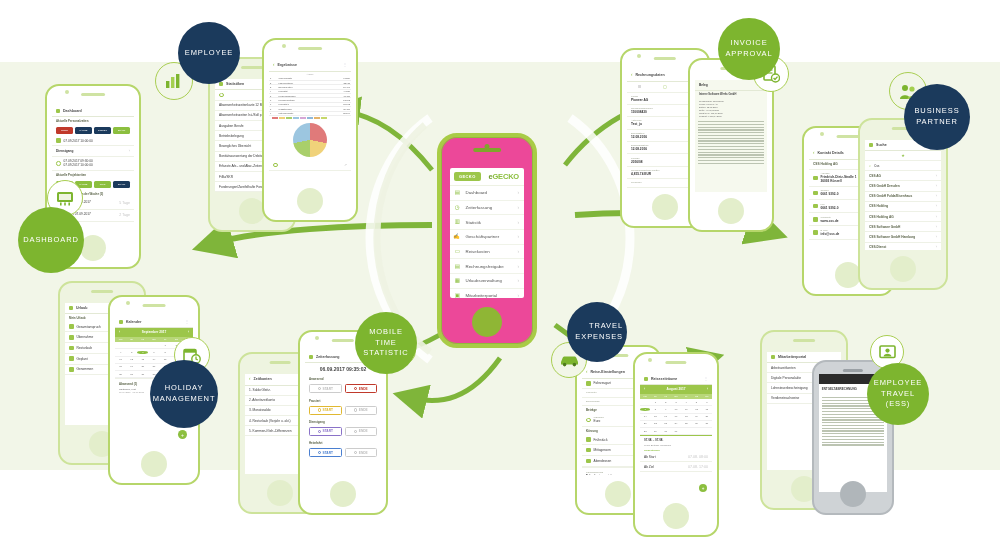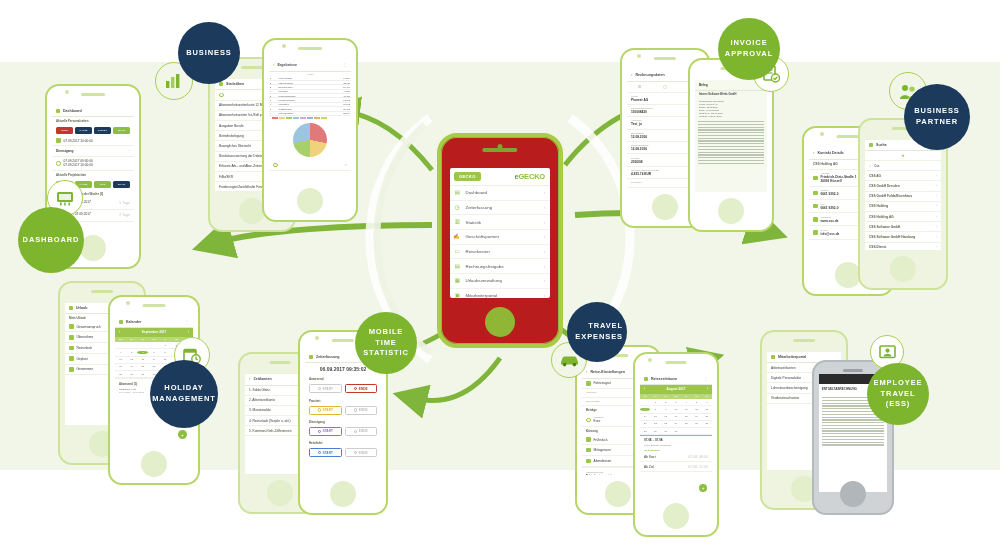--- a/index.html
+++ b/index.html
@@ -92,23 +92,23 @@
   .val { font-size: 3.2px; color: #333; font-weight: bold; }
   .fld { padding: 2.2px 4px; border-bottom: 0.5px solid #eef1e6; }
   .fld .lbl { display: block; }
   .sect {
     padding: 2.4px 4px 1.4px; font-size: 2.9px;
     font-weight: bold; color: #5a6348;
   }
 
   
   #phone-center {
-    left: 437px; top: 133px; width: 126px; height: 215px;
+    left: 437px; top: 133px; width: 100px; height: 215px;
     border-width: 4px; border-radius: 20px;
-    background: #b91c1c;
+    background: #ec4899;
     border-color: #a8cc46;
     box-shadow: 0 0 0 1px #93b93c inset;
   }
   #phone-center .speaker { background: #7fa62c; height: 4px; width: 30%; top: 11px;}
   #phone-center .cam { background: #7fa62c; width: 5px; height: 5px; top: 7px;
      transform: translateX(calc(-50% - 0px)); left: 50%; }
   #phone-center .home {
     width: 30px; height: 30px; background: #8fb635; bottom: 7px;
   }
   #phone-center .screen {
@@ -137,21 +137,21 @@
     display: flex; align-items: center; justify-content: center;
     color: #8cbf3f; font-size: 5.5px; line-height: 1;
   }
   .c-item .chev { margin-left: auto; color: #c9c9c9; font-size: 4.6px; }
 
   
   .badge {
     position: absolute; border-radius: 50%;
     display: flex; align-items: center; justify-content: center;
     text-align: center; color: #fff;
-    font-size: 7.5px; font-weight: bold; letter-spacing: 0.9px;
+    font-size: 7.5px; font-weight: normal; letter-spacing: 0.9px;
     line-height: 1.45;
     padding: 4px;
   }
   .badge.navy { background: #1b3a5c; }
   .badge.green { background: #7db52f; }
   .icon-circle {
     position: absolute; border-radius: 50%;
     background: #f2f6e8;
     border: 1.4px solid #a9ce52;
     display: flex; align-items: center; justify-content: center;
@@ -1123,21 +1123,21 @@
   </div>
 
   <div class="icon-circle" id="ic-statistic">
     <svg width="18" height="16" viewBox="0 0 18 16">
       <rect x="1" y="8" width="3.4" height="7" fill="#7db52f"></rect>
       <rect x="6" y="4" width="3.4" height="11" fill="#a4cf4f"></rect>
       <rect x="11" y="1" width="3.4" height="14" fill="#7db52f"></rect>
     </svg>
   </div>
   <div class="badge navy" id="badge-statistic">
-    <span>BUSINESS</span>
+    <span>EMPLOYEE</span>
   </div>
 
   <div class="icon-circle onwhite" id="ic-invoice">
     <svg width="17" height="18" viewBox="0 0 17 18">
       <rect x="1" y="1" width="11" height="14" rx="1" fill="none" stroke="#7db52f" stroke-width="1.6"></rect>
       <line x1="3.5" y1="5" x2="9.5" y2="5" stroke="#7db52f" stroke-width="1.2"></line>
       <line x1="3.5" y1="8" x2="9.5" y2="8" stroke="#7db52f" stroke-width="1.2"></line>
       <circle cx="12.5" cy="13" r="4" fill="#fff" stroke="#7db52f" stroke-width="1.4"></circle>
       <path d="M10.6,13 L12,14.4 L14.5,11.6" fill="none" stroke="#7db52f" stroke-width="1.4"></path>
     </svg>

